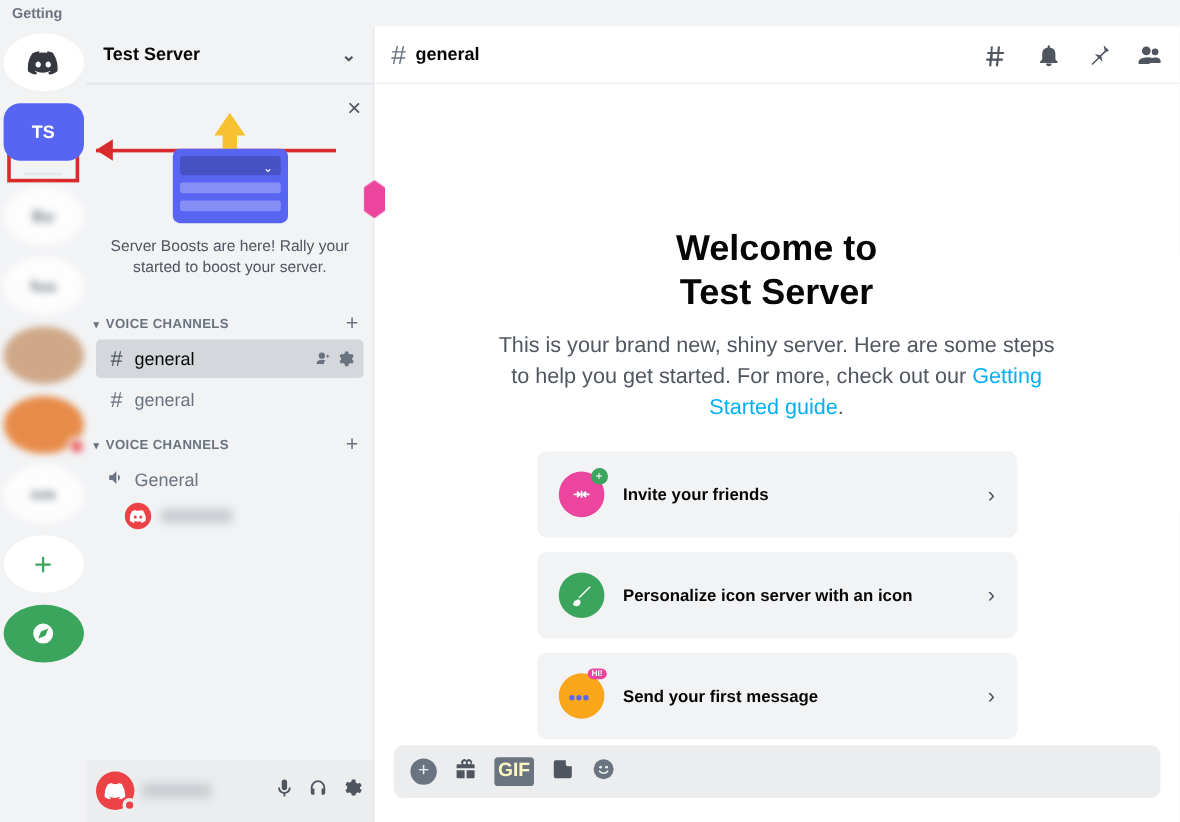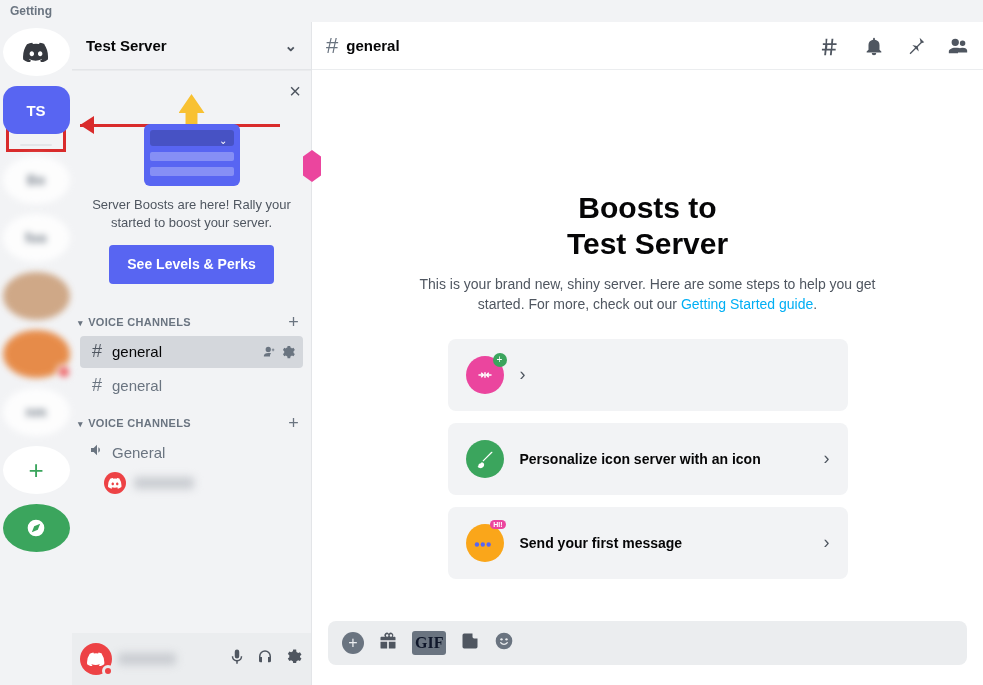--- a/index.html
+++ b/index.html
@@ -62,35 +62,35 @@
 .main { flex:1; background:#fff; display:flex; flex-direction:column; min-width:0; }
 .chanbar { height:48px; border-bottom:1px solid #ebedef; display:flex; align-items:center; padding:0 14px; gap:8px; }
 .chanbar .hash { color:#6a7480; font-size:22px; }
 .chanbar .name { font-weight:700; font-size:15px; color:#060607; }
 .bar-icons { margin-left:auto; display:flex; gap:20px; color:#4f5660; }
 .bar-icons svg,.bar-icons span { width:22px; height:22px; cursor:pointer; display:flex; align-items:center; justify-content:center; }
 
 .content { flex:1; overflow:auto; display:flex; flex-direction:column; align-items:center; padding:120px 32px 20px; }
 .welcome { text-align:center; max-width:480px; }
 .welcome h1 { font-size:30px; font-weight:800; color:#060607; line-height:1.2; }
-.welcome p { margin-top:12px; font-size:14px; color:#4f5660; line-height:1.45; }
+.welcome p { margin-top:12px; font-size:18px; color:#4f5660; line-height:1.45; }
 .welcome a { color:#00aff4; text-decoration:none; }
 
 .step-list { margin-top:24px; width:400px; display:flex; flex-direction:column; gap:12px; }
 .step { background:#f2f3f5; border-radius:8px; height:72px; display:flex; align-items:center; padding:0 18px; gap:16px; cursor:pointer; }
 .step-icon { width:38px; height:38px; border-radius:50%; display:flex; align-items:center; justify-content:center; color:#fff; font-size:18px; position:relative; }
 .step-label { font-weight:700; font-size:14px; color:#060607; flex:1; }
 .step-caret { color:#4f5660; font-size:18px; }
 
 .composer { margin:0 16px 20px; background:#ebedef; border-radius:8px; height:44px; display:flex; align-items:center; padding:0 14px; gap:14px; }
 .composer .plus { width:22px; height:22px; border-radius:50%; background:#6a7480; color:#ebedef; display:flex; align-items:center; justify-content:center; font-size:16px; cursor:pointer; }
 .composer input { flex:1; border:none; background:transparent; font-size:15px; color:#4f5660; outline:none; }
 .comp-icons { display:flex; gap:14px; color:#4f5660; align-items:center; }
 .comp-icons span { cursor:pointer; font-size:16px; }
-.gif-box { background:#6a7480; color:#0f172a; font-size:10px; font-weight:800; padding:3px 3px; border-radius:3px;font-family:Liberation Serif, serif; }
+.gif-box { background:#6a7480; color:#fef9c3; font-size:10px; font-weight:800; padding:3px 3px; border-radius:3px; }
 
 svg { fill:currentColor; }
 </style>
 </head>
 <body>
 
 <div class="titlebar">Getting</div>
 <div class="app">
 
   <div class="rail">
@@ -135,21 +135,20 @@
         <div class="illus-card">
             <div class="illus-head">
               <span class="illus-chev">⌄</span>
             </div>
             <div class="illus-row"></div>
             <div class="illus-row"></div>
           </div>
         <div class="illus-gem"></div>
       </div>
       <div>Server Boosts are here! Rally your started to boost your server.</div>
-      <div class="boost-btn">See Levels &amp; Perks</div>
     </div>
 
     <div class="cat-head">
       <span><span class="cat-caret">▾</span> <span>VOICE CHANNELS</span></span>
       <span class="cat-plus">+</span>
     </div>
     <div class="chan sel">
       <span class="hash">#</span>
       <span>general</span>
       <span class="chan-actions">
@@ -232,31 +231,32 @@
         <span>
             <svg viewBox="0 0 24 24" width="22" height="22">
               <path d="M9 12a4 4 0 1 0-4-4 4 4 0 0 0 4 4Zm0 2c-4 0-7 2-7 4v2h10v-2a4.7 4.7 0 0 1 2-3.7A12 12 0 0 0 9 14Zm8-2a3 3 0 1 0-3-3 3 3 0 0 0 3 3Zm0 2c-3 0-5 1.5-5 3v2h10v-2c0-1.5-2-3-5-3Z"></path>
             </svg>
           </span>
       </div>
     </div>
 
     <div class="content">
       <div class="welcome">
-        <h1><span>Boosts to</span><br><span>Test Server</span></h1>
+        <h1><span>Welcome to</span><br><span>Test Server</span></h1>
         <p><span>This is your brand new, shiny server. Here are some steps to help you get started. For more, check out our </span><a href="#">Getting Started guide</a><span>.</span></p>
       </div>
       <div class="step-list">
         <div class="step">
           <div class="step-icon" style="background:#eb459e">
             <span style="position:absolute;top:-3px;right:-3px;width:14px;height:14px;border-radius:50%;background:#3ba55d;font-size:10px;display:flex;align-items:center;justify-content:center">+</span>
             <svg width="18" height="18" viewBox="0 0 24 24">
                 <path fill="#fff" d="M20 11h-3.6l1.3-1.3-1.4-1.4L13 11.6V9a1 1 0 0 0-2 0v2.6L7.7 8.3 6.3 9.7 7.6 11H4a1 1 0 0 0 0 2h3.6l-1.3 1.3 1.4 1.4L11 12.4V15a1 1 0 0 0 2 0v-2.6l3.3 3.3 1.4-1.4L16.4 13H20a1 1 0 0 0 0-2Z"></path>
               </svg>
           </div>
+          <span class="step-label">Invite your friends</span>
           <span class="step-caret">›</span>
         </div>
         <div class="step">
           <div class="step-icon" style="background:#3ba55d">
             <svg width="20" height="20" viewBox="0 0 24 24">
                 <path fill="#fff" d="M7 17c-1.7 0-3 1.3-3 3 0 .7-.7 1-1 1 .8 1.2 2.5 2 4 2 2.2 0 4-1.8 4-4 0-1.7-1.3-3-3-3Zm13.7-13.3a1 1 0 0 0-1.4 0L9 14l1 1L20.7 4.4a1 1 0 0 0 0-1.4Z"></path>
               </svg>
           </div>
           <span class="step-label">Personalize icon server with an icon</span>
           <span class="step-caret">›</span>

